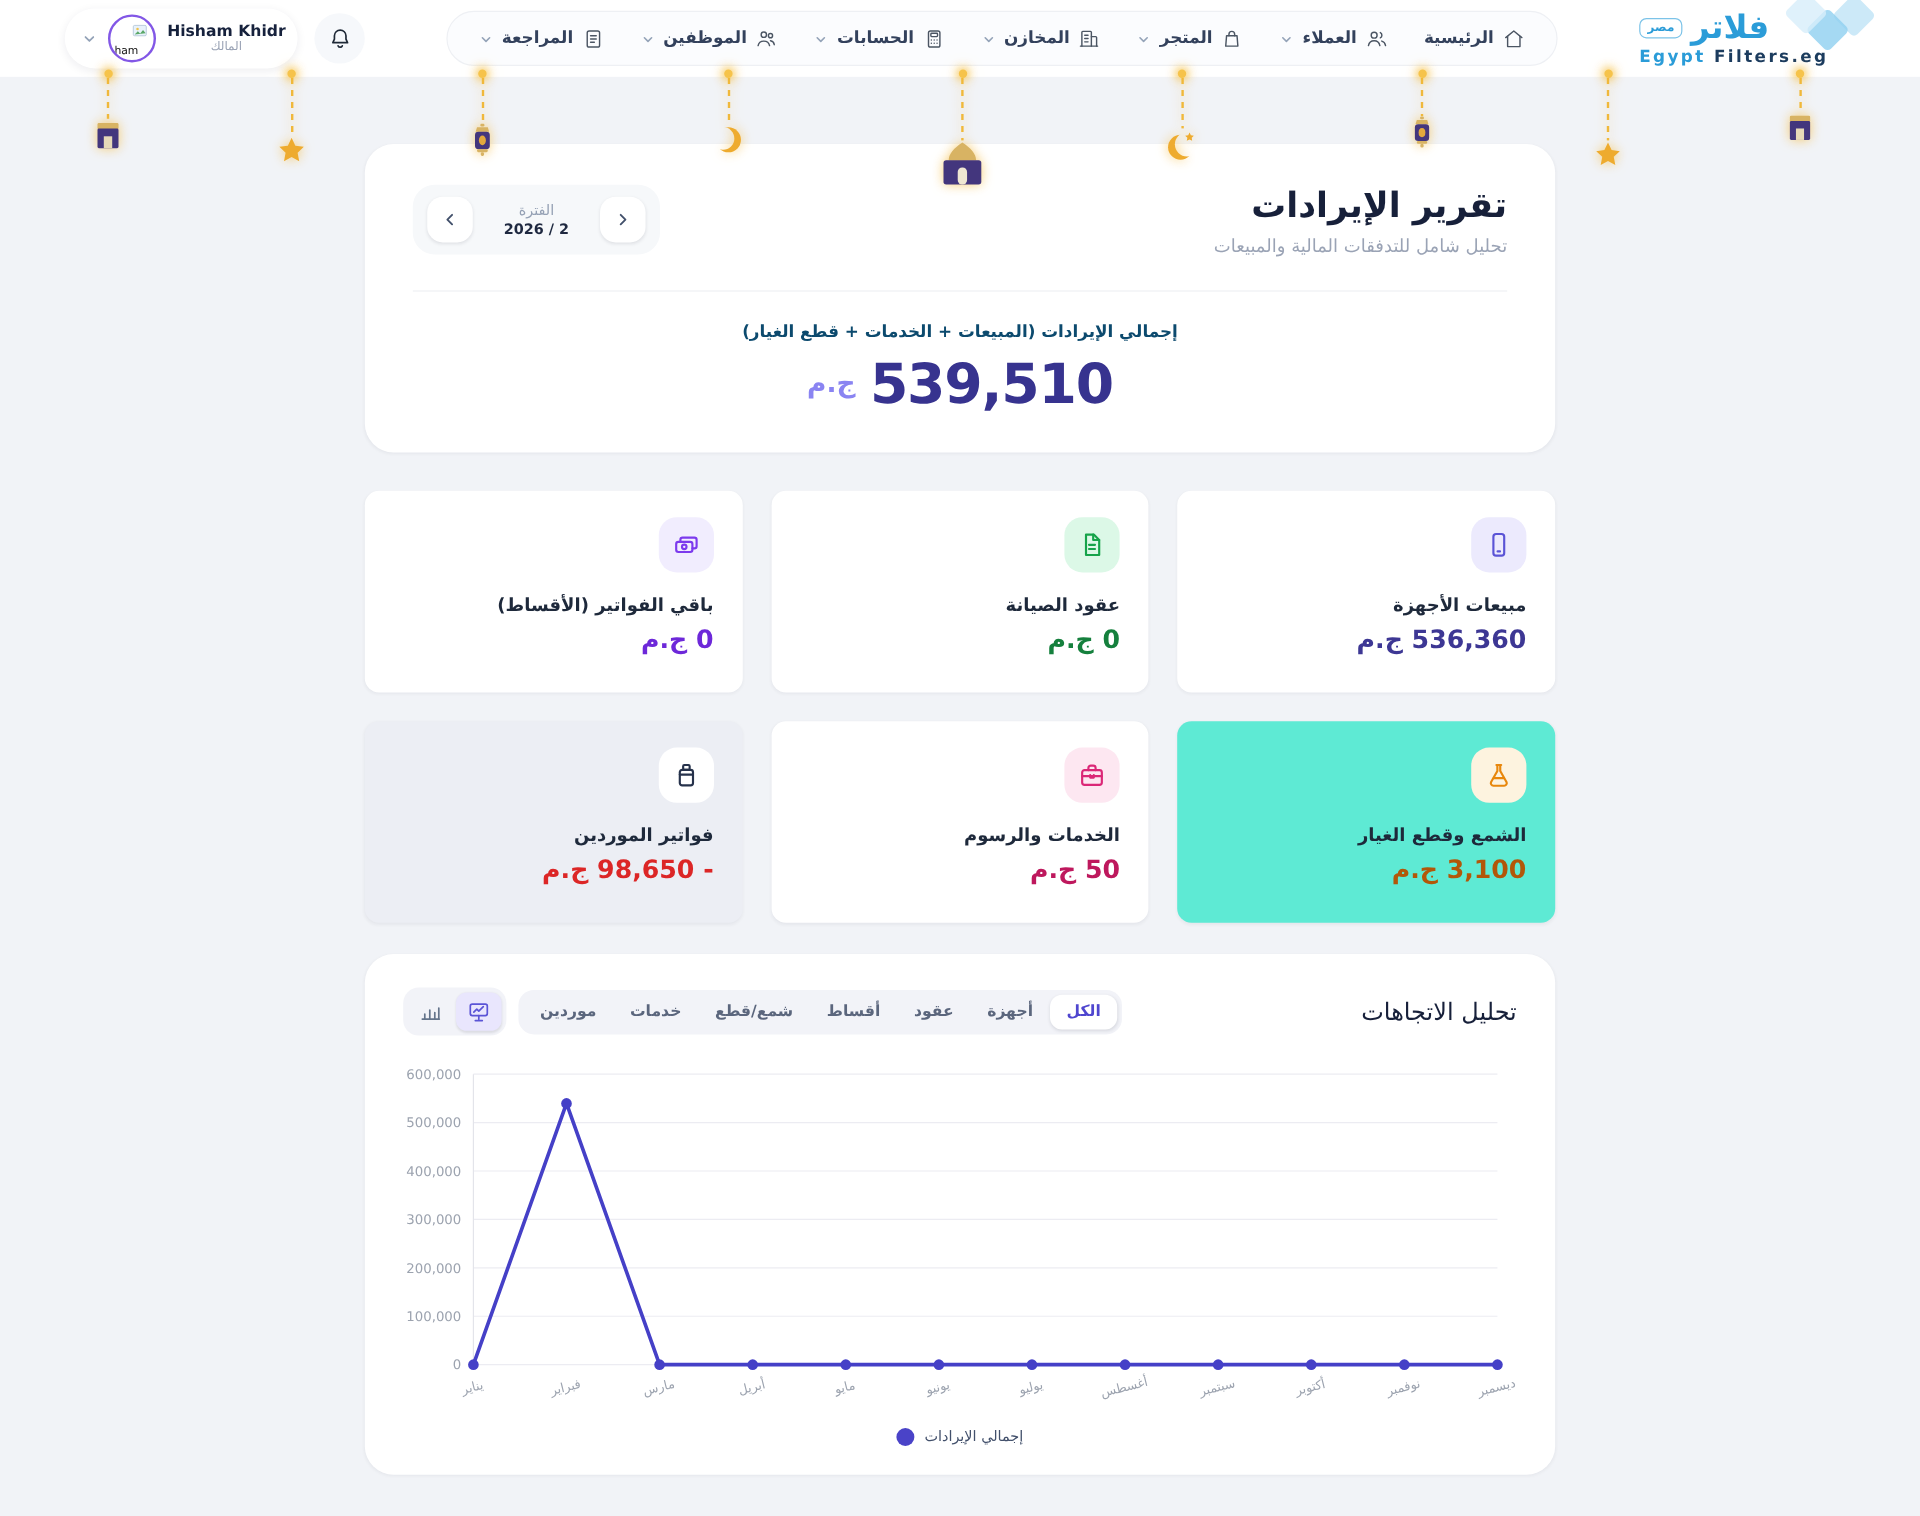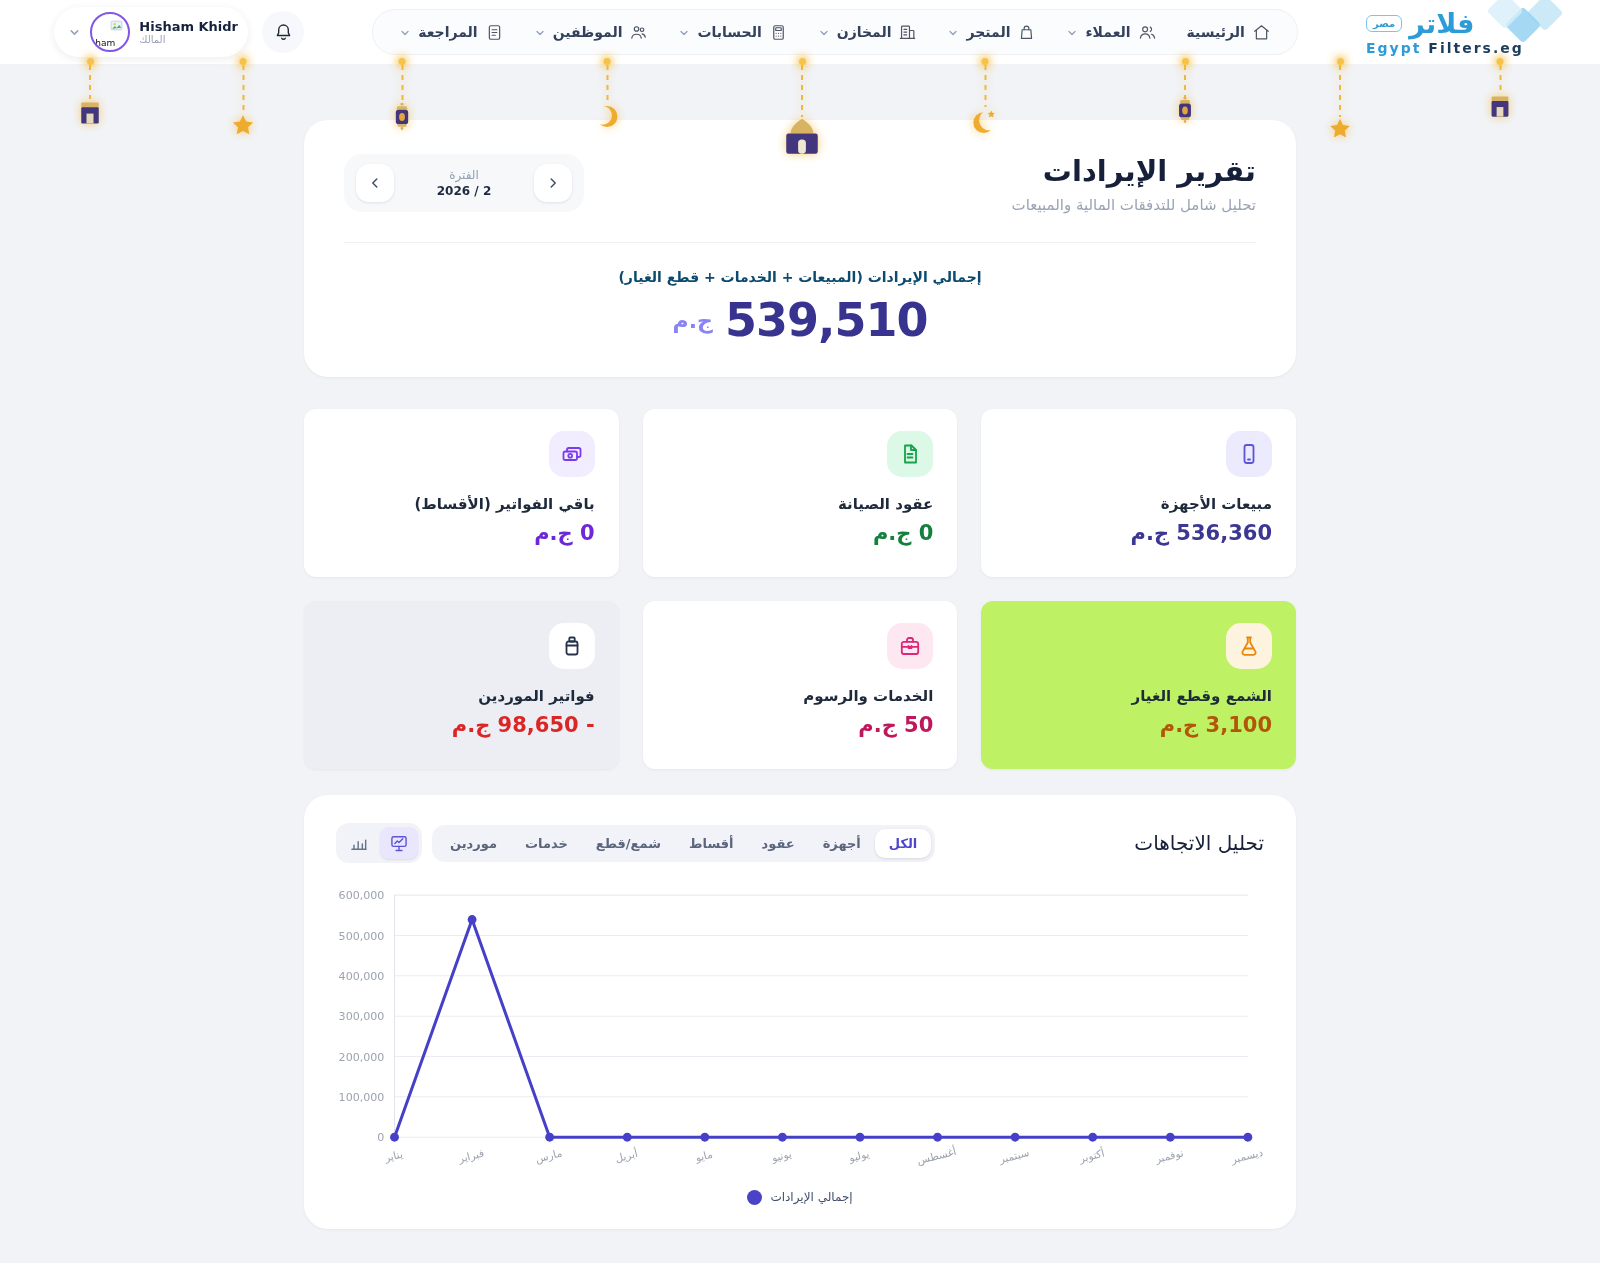--- a/index.html
+++ b/index.html
@@ -32,42 +32,42 @@
            font-family:inherit; font-size:14px; font-weight:600; color:#33415c; }
   .nav-item .chev { margin-top:2px; }
 
   .header-actions { display:flex; align-items:center; gap:14px; width:260px; }
   .bell-btn { width:42px; height:42px; border-radius:50%; background:#f6f8fb; border:none; cursor:pointer;
            display:grid; place-items:center; }
   .user-pill { display:flex; align-items:center; gap:9px; background:#ffffff; border-radius:999px;
            padding:5px 10px 5px 14px; box-shadow:0 2px 8px rgba(20,30,60,.08); cursor:pointer; }
   .user-text { text-align:left; direction:ltr; }
   .user-name { font-size:13px; font-weight:800; color:#16213c; }
-  .user-role { font-size:10px; color:#9aa3b5; text-align:left; direction:rtl; }
+  .user-role { font-size:10px; color:#9aa3b5; text-align:center; direction:rtl; }
   .avatar { width:40px; height:40px; border-radius:50%; border:2.5px solid #8257e6; background:#fff;
            position:relative; overflow:hidden; flex:none; }
   .avatar .alt { position:absolute; bottom:2px; left:3px; font-size:9px; color:#111; }
   .avatar svg { position:absolute; top:5px; right:5px; }
 
   
   .decorations { position:absolute; top:58px; right:0; left:0; height:0; z-index:30; pointer-events:none; }
   .deco { position:absolute; top:0; display:flex; flex-direction:column; align-items:center;
           transform:translateX(-50%); filter:drop-shadow(0 0 5px rgba(246,190,70,.75)); }
   .deco .dot { width:7px; height:7px; border-radius:50%; background:#f6c34a; box-shadow:0 0 6px 2px #f6c34a88; }
   .deco .line { width:2px; background:repeating-linear-gradient(#f0b83a 0 5px, transparent 5px 10px); }
 
   
   main { width:992px; margin:56px auto 0; position:relative; z-index:20; }
   .card { background:#fff; border-radius:24px; box-shadow:0 1px 3px rgba(16,24,40,.05); }
 
   .report-card { padding:34px 40px 30px; }
   .report-head { display:flex; align-items:flex-start; justify-content:space-between; }
   .report-title { font-size:29px; font-weight:800; color:#17203a; }
   .report-sub { font-size:15px; color:#9aa3b5; margin-top:8px; }
-  .period-box { background:#f6f8fa; border-radius:18px; padding:10px 12px; display:flex; align-items:center; gap:27px; }
+  .period-box { background:#f6f8fa; border-radius:18px; padding:10px 12px; display:flex; align-items:center; gap:10px; }
   .period-btn { width:38px; height:38px; border-radius:13px; background:#fff; border:none; cursor:pointer;
           box-shadow:0 1px 3px rgba(16,24,40,.10); display:grid; place-items:center; color:#42506b;
           font-size:16px; font-family:inherit; }
   .period-mid { text-align:center; min-width:86px; }
   .period-label { font-size:12px; color:#94a0b4; }
   .period-value { font-size:12px; font-weight:800; color:#1f2940; direction:ltr; margin-top:2px; }
   .report-divider { border:none; border-top:1px solid #eef0f4; margin:28px 0 26px; }
   .total-block { text-align:center; }
   .total-label { font-size:14px; font-weight:600; color:#0c4a6e; }
   .total-row { display:flex; align-items:center; justify-content:center; gap:12px; margin-top:8px; }
@@ -428,21 +428,21 @@
         <div class="stat-icon" style="background:#f1edfe">
           <svg width="24" height="24" viewBox="0 0 24 24" fill="none" stroke="#7c3aed" stroke-width="1.8" stroke-linecap="round" stroke-linejoin="round">
             <rect x="3.5" y="9.5" width="13.5" height="8.5" rx="1.8"></rect>
             <path d="M7 9.5V7.8A1.8 1.8 0 0 1 8.8 6h9.9a1.8 1.8 0 0 1 1.8 1.8v5.4a1.8 1.8 0 0 1-1.8 1.8H17"></path>
             <circle cx="10.2" cy="13.7" r="1.9"></circle>
           </svg>
         </div>
         <div class="stat-label">باقي الفواتير (الأقساط)</div>
         <div class="stat-value" style="color:#6d28d9">0 ج.م</div>
       </div>
-      <div class="stat-card" style="background: #bef264;">
+      <div class="stat-card" style="background: #5eead4;">
         <div class="stat-icon" style="background:#fdf3df">
           <svg width="24" height="24" viewBox="0 0 24 24" fill="none" stroke="#e8870c" stroke-width="1.8" stroke-linecap="round" stroke-linejoin="round">
             <path d="M10 3.5h4M10.8 3.5v5L5.6 17.6a2.2 2.2 0 0 0 2 3.2h8.8a2.2 2.2 0 0 0 2-3.2L13.2 8.5v-5"></path>
             <path d="M7.8 14.5h8.4"></path>
           </svg>
         </div>
         <div class="stat-label">الشمع وقطع الغيار</div>
         <div class="stat-value" style="color:#b25709">3,100 ج.م</div>
       </div>
       <div class="stat-card" style="background: rgb(255, 255, 255);">

